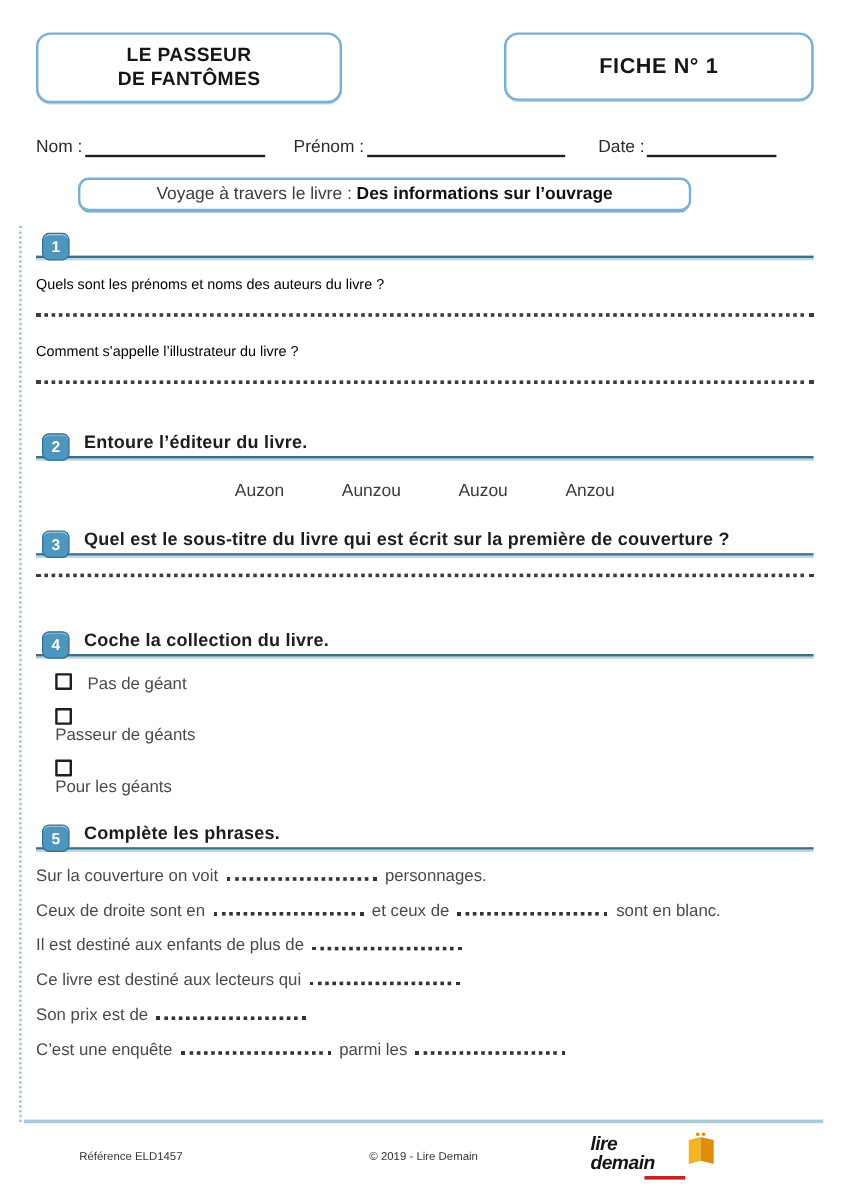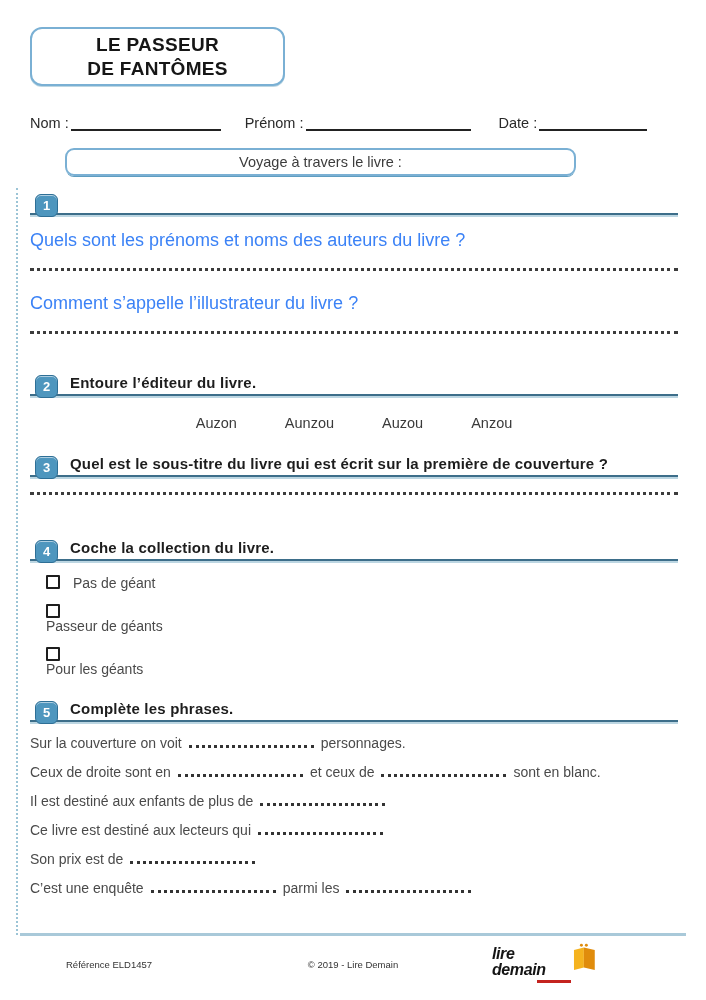--- a/index.html
+++ b/index.html
@@ -12,21 +12,21 @@
   }
 
   
   .header-row { display:flex; justify-content:space-between; padding:27px 28px 0 30px; }
   .rbox {
     border:2px solid #7ab0d4; border-radius:12px; background:#fff;
     box-shadow:0 1px 0 #bcd6e2;
     display:flex; flex-direction:column; align-items:center; justify-content:center;
   }
   .box-title { width:255px; height:59px; }
-  .box-title .t { font-size:19px; font-weight:bold; color:#161616; line-height:1.25; letter-spacing:.3px; text-align:center; }
+  .box-title .t { font-size:16px; font-weight:bold; color:#161616; line-height:1.25; letter-spacing:.3px; text-align:center; }
   .box-fiche { width:258px; height:57px; }
   .box-fiche .t { font-size:18px; font-weight:bold; color:#161616; letter-spacing:.5px; }
 
   
   .identity { display:flex; align-items:flex-end; margin:29px 38px 0 30px; font-size:14.5px; color:#2a2a2a; }
   .identity .grp { display:flex; align-items:flex-end; }
   .identity .lbl { white-space:nowrap; }
   .wline { border-bottom:2px solid #222; height:14px; margin-left:2px; }
   .w-nom { width:150px; } .w-pre { width:165px; } .w-date { width:108px; }
   .sp1 { width:24px; } .sp2 { width:28px; }
@@ -55,21 +55,21 @@
   }
   .badge {
     flex:0 0 auto; width:23px; height:23px; margin-left:5px; margin-bottom:-7px;
     background:#4e96be; border:1px solid #2e6f96; border-radius:6px;
     box-shadow:inset 0 1px 0 rgba(255,255,255,.55);
     color:#fff; font-size:13px; font-weight:bold;
     display:flex; align-items:center; justify-content:center;
   }
   .sec-title { font-size:15px; font-weight:bold; color:#1d1d1d; letter-spacing:.2px; }
 
-  .qtext { font-size:18px; color:#3b82f6; margin-top:15px; }
+  .qtext { font-size:12px; color:#000000; margin-top:15px; }
   .ansline { border-bottom:3px dotted #3c3c3c; height:3px; margin-top:17px; }
 
   .options { display:flex; justify-content:center; gap:48px; margin-top:19px; font-size:14.5px; color:#3a3a3a; }
 
   .cbrow { display:flex; align-items:flex-start; margin:14px 0 13px 16px; font-size:14px; color:#4a4a4a; }
   .cbrow + .cbrow { margin-top:13px;flex-direction:column; }
   .cbox { width:14px; height:14px; border:2px solid #1e1e1e; border-radius:1px; margin-right:13px; background:#fff; }
 
   .phrase { font-size:14px; color:#4a4a4a; margin-top:13px; height:16px; white-space:nowrap; }
   .phrase:first-of-type { margin-top:20px; }
@@ -98,20 +98,23 @@
 </head>
 <body>
 
 <div class="page">
 
   <div class="header-row">
     <div class="rbox box-title">
       <div class="t">LE PASSEUR</div>
       <div class="t">DE FANTÔMES</div>
     </div>
+    <div class="rbox box-fiche">
+      <div class="t">FICHE N° 1</div>
+    </div>
   </div>
 
   <div class="identity">
     <div class="grp">
       <span class="lbl">Nom :</span>
       <span class="wline w-nom"></span>
     </div>
     <span class="sp1"></span>
     <div class="grp">
       <span class="lbl">Prénom :</span>
@@ -119,20 +122,21 @@
     </div>
     <span class="sp2"></span>
     <div class="grp">
       <span class="lbl">Date :</span>
       <span class="wline w-date"></span>
     </div>
   </div>
 
   <div class="banner">
     <span>Voyage à travers le livre :</span>
+    <b>Des informations sur l’ouvrage</b>
   </div>
 
   <div class="guide"></div>
 
   <div class="content">
 
     <div class="sec-head">
       <div class="badge">1</div>
     </div>
     <div class="qtext">Quels sont les prénoms et noms des auteurs du livre ?</div>

